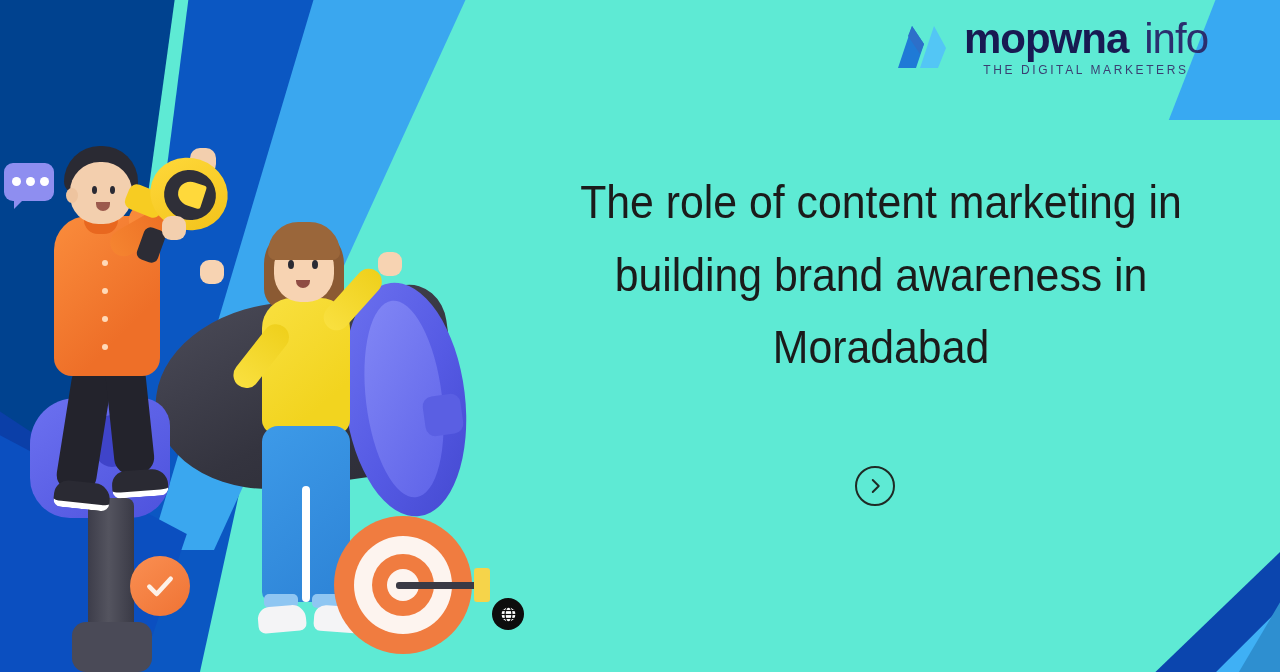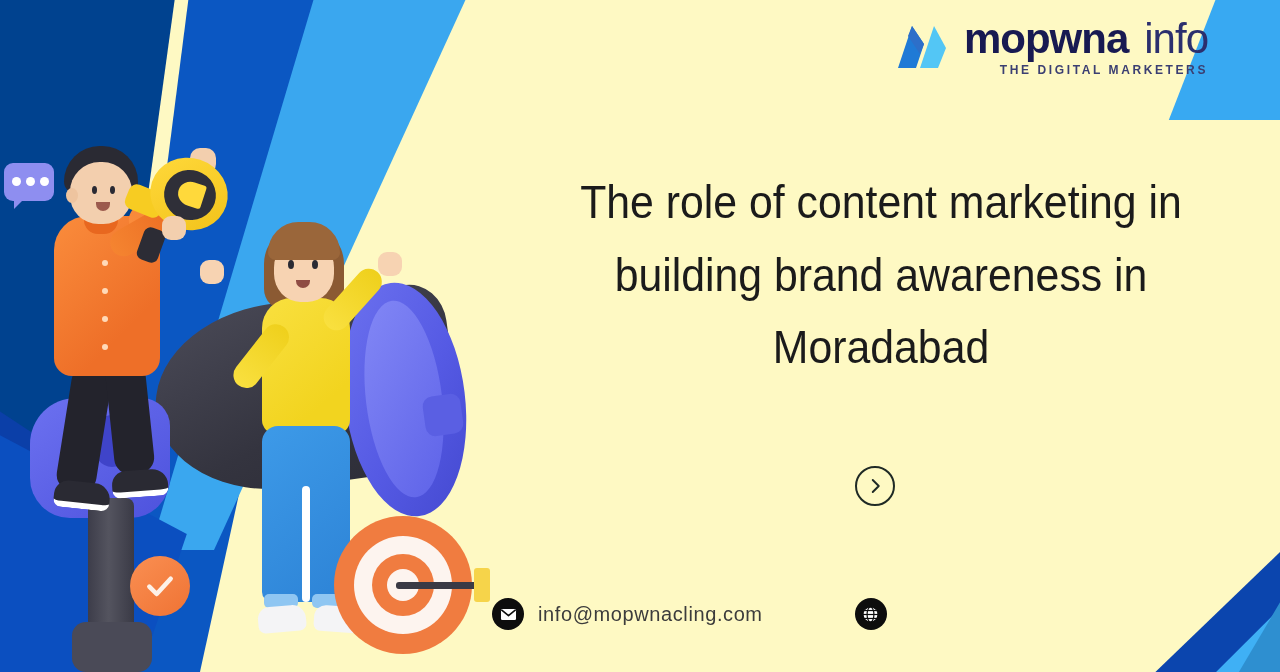--- a/index.html
+++ b/index.html
@@ -7,21 +7,21 @@
   html,body { background:#ffffff; }
   body {
     width:1280px; height:672px;
     font-family:"Liberation Sans", sans-serif;
     overflow:hidden;
   }
 
   .banner {
     position:relative;
     width:1280px; height:672px;
-    background:#fef9c3;
+    background:#5eead4;
     overflow:hidden;
   }
 
   
   .bg-layer { position:absolute; inset:0; }
   .shape { position:absolute; }
 
   .shape-left-navy {
     left:-40px; top:-10px; width:300px; height:700px;
     background:#00428f;
@@ -328,22 +328,22 @@
   .logo-words { display:flex; align-items:baseline; gap:16px; }
   .logo-word-a {
     font-size:42px; font-weight:bold; color:#181a52;
     letter-spacing:-1px; line-height:1;
   }
   .logo-word-b {
     font-size:42px; font-weight:normal; color:#2b2f6e;
     letter-spacing:-1px; line-height:1;
   }
   .logo-tagline {
-    text-align:right; font-size:12px; color:#3b3f72;
-    letter-spacing:2.6px; margin-top:3px; font-weight:bold;
+    text-align:center; font-size:12px; color:#3b3f72;
+    letter-spacing:2.6px; margin-top:3px; font-weight:normal;
   }
 
   .headline {
     position:absolute; left:40px; top:166px; width:742px;
     text-align:center;
     font-size:46px; line-height:1.58;
     color:#1b1b1b; font-weight:normal;
     font-family:"Liberation Sans Narrow","Liberation Sans", sans-serif;
     transform:scaleX(0.93); transform-origin:center top;
   }
@@ -508,29 +508,20 @@
     <div class="cta">
       <span class="cta-circle">
         <svg viewBox="0 0 24 24" fill="none" stroke="#1f2a25" stroke-width="2.6" stroke-linecap="round" stroke-linejoin="round">
           <polyline points="9,4 17,12 9,20"></polyline>
         </svg>
       </span>
     </div>
 
     <div class="contacts">
 
-      <div class="contact-item">
-        <span class="contact-icon">
-          <svg viewBox="0 0 24 24" fill="none" stroke="#ffffff" stroke-width="2" stroke-linecap="round" stroke-linejoin="round">
-            <rect x="2.5" y="5" width="19" height="14" rx="1.6" fill="#ffffff" stroke="none"></rect>
-            <polyline points="3.5,6.5 12,13.5 20.5,6.5" stroke="#0d0d0d" stroke-width="2"></polyline>
-          </svg>
-        </span>
-        <span class="contact-text">info@mopwnacling.com</span>
-      </div>
 
       <div class="contact-item">
         <span class="contact-icon">
           <svg viewBox="0 0 24 24">
             <circle cx="12" cy="12" r="9.5" fill="#ffffff"></circle>
             <g stroke="#0d0d0d" stroke-width="1.5" fill="none">
               <ellipse cx="12" cy="12" rx="4.3" ry="9.5"></ellipse>
               <line x1="2.5" y1="12" x2="21.5" y2="12"></line>
               <line x1="4" y1="7" x2="20" y2="7"></line>
               <line x1="4" y1="17" x2="20" y2="17"></line>

